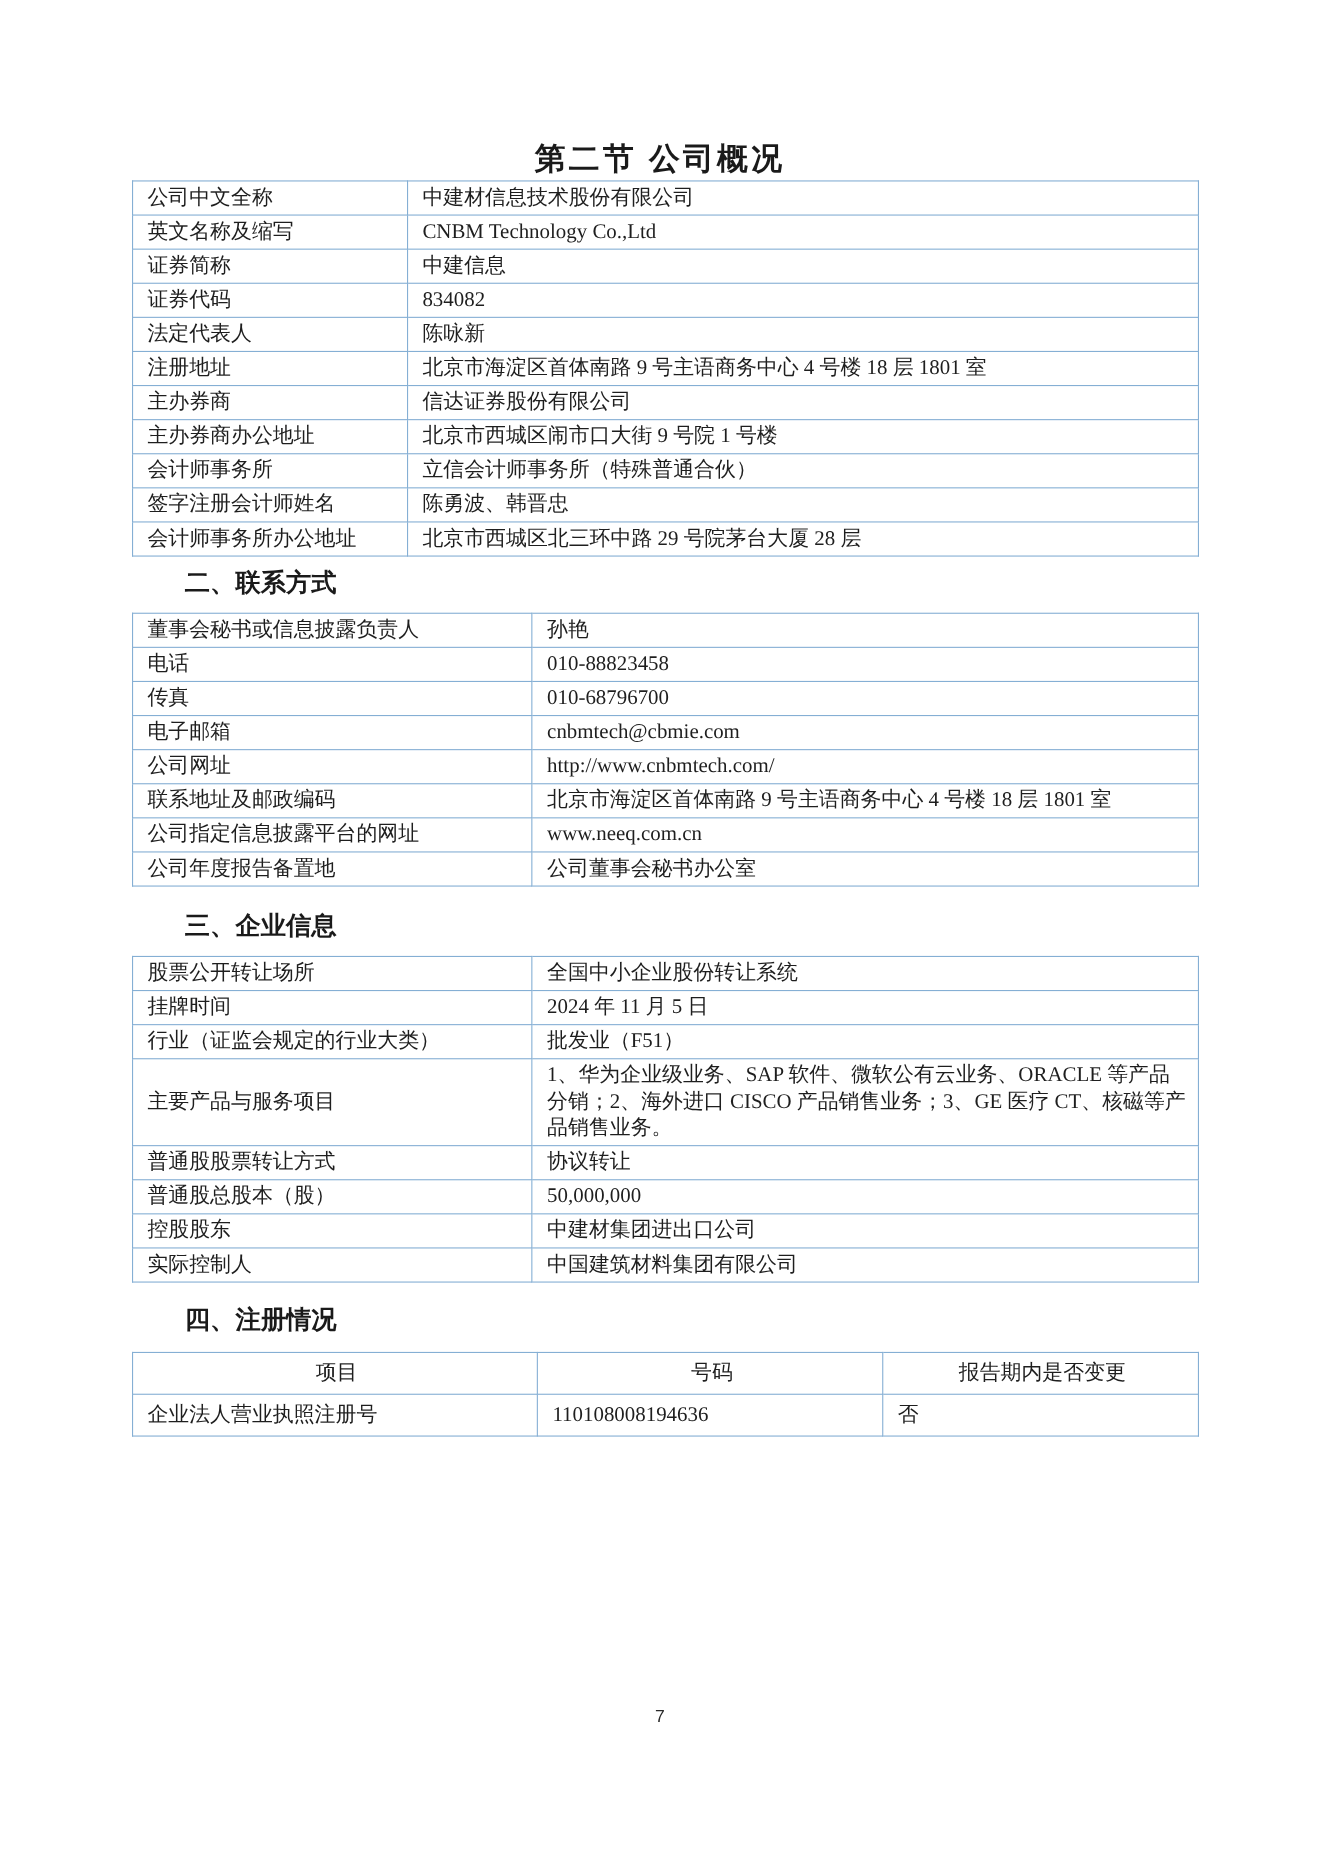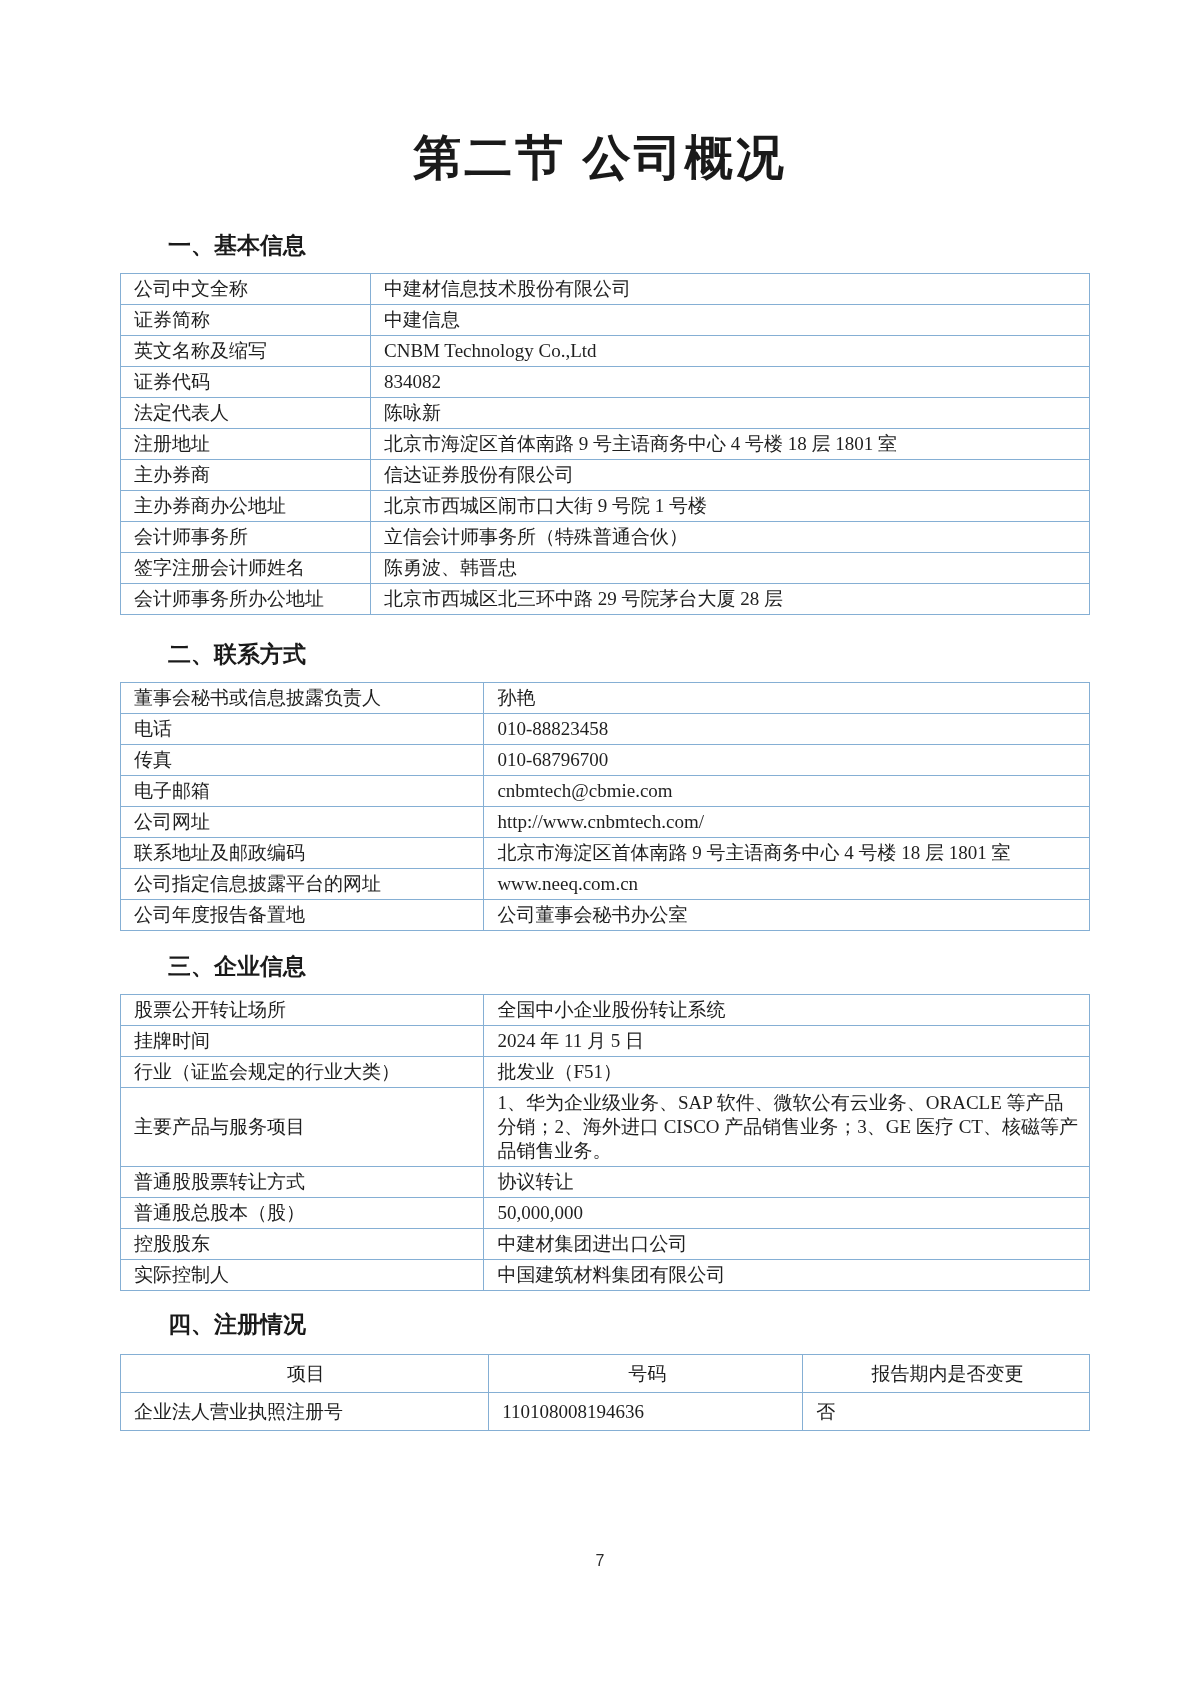--- a/index.html
+++ b/index.html
@@ -12,34 +12,34 @@
     background: #ffffff;
     overflow: hidden;
     font-family: "Liberation Serif", "DejaVu Serif", serif;
     color: #1e1e1e;
   }
   .doc-title {
     margin: 126px 0 0 0;
     text-align: center;
     font-family: "Liberation Sans", "DejaVu Sans", sans-serif;
     font-weight: bold;
-    font-size: 48px;
+    font-size: 28px;
     letter-spacing: 3px;
     color: #1a1a1a;
   }
   .content { padding: 0 110px 0 120px; }
   .section-heading {
     padding-left: 48px;
     font-family: "Liberation Sans", "DejaVu Sans", sans-serif;
     font-weight: bold;
     font-size: 23px;
     color: #1a1a1a;
   }
   .sh-1 { margin-top: 40px; margin-bottom: 12px; }
-  .sh-2 { margin-top: 24px; margin-bottom: 12px; }
+  .sh-2 { margin-top: 8px; margin-bottom: 12px; }
   .sh-3 { margin-top: 20px; margin-bottom: 12px; }
   .sh-4 { margin-top: 18px; margin-bottom: 14px; }
   table.info-table {
     width: 100%;
     border-collapse: collapse;
     table-layout: fixed;
     border-radius: 11px;
   }
   table.info-table td, table.info-table th {
     border: 1px solid #85afd4;
@@ -75,38 +75,37 @@
 </style>
 </head>
 <body>
 
 <div class="page">
 
   <h1 class="doc-title">第二节 公司概况</h1>
 
   <div class="content">
 
-    <h2 class="section-heading sh-1">一、基本信息</h2>
     <table class="info-table t-basic">
       <colgroup>
           <col class="c-label">
           <col>
         </colgroup>
       <tbody>
         <tr>
           <td>公司中文全称</td>
           <td>中建材信息技术股份有限公司</td>
         </tr>
         <tr>
+          <td>英文名称及缩写</td>
+          <td>CNBM Technology Co.,Ltd</td>
+        </tr>
+        <tr>
           <td>证券简称</td>
           <td>中建信息</td>
-        </tr>
-        <tr>
-          <td>英文名称及缩写</td>
-          <td>CNBM Technology Co.,Ltd</td>
         </tr>
         <tr>
           <td>证券代码</td>
           <td>834082</td>
         </tr>
         <tr>
           <td>法定代表人</td>
           <td>陈咏新</td>
         </tr>
         <tr>

